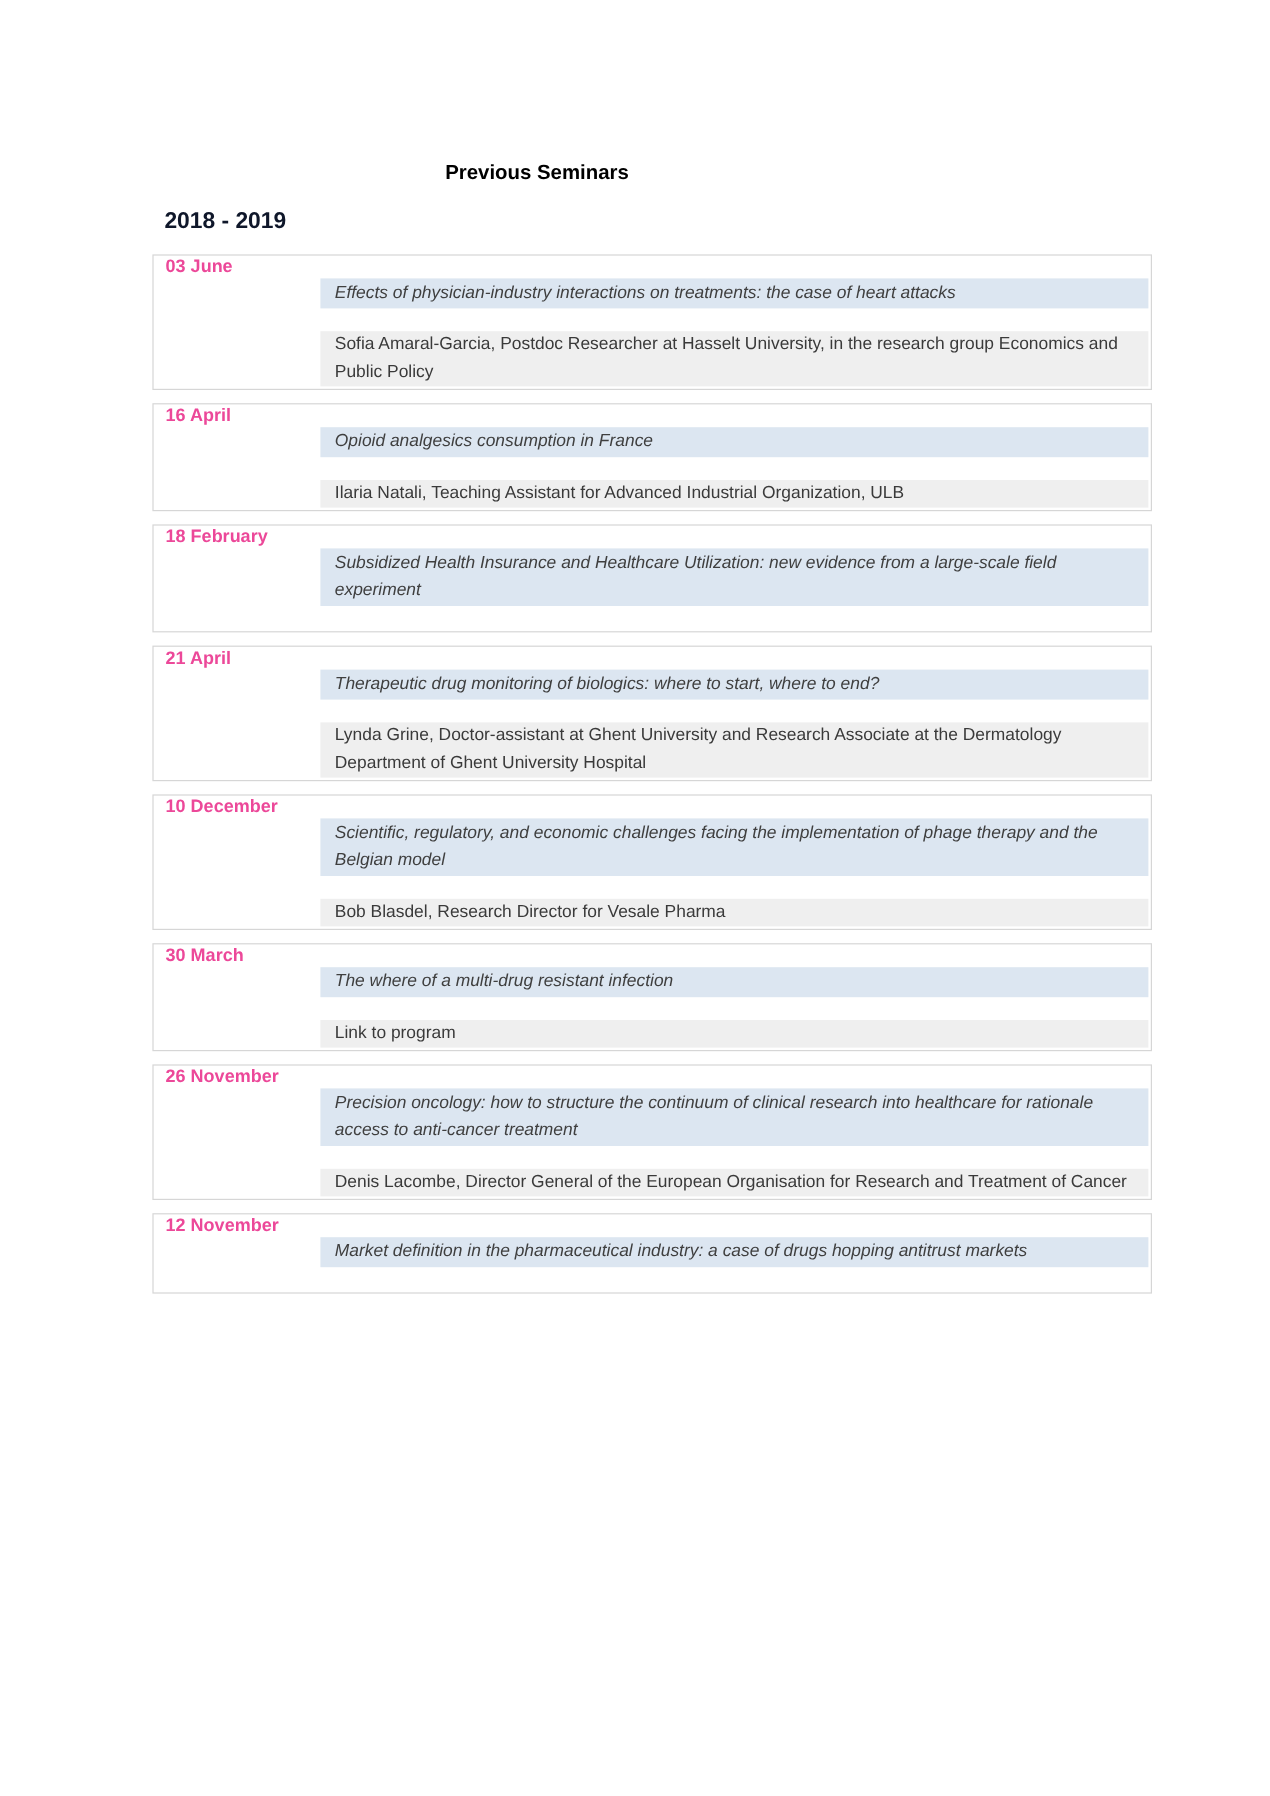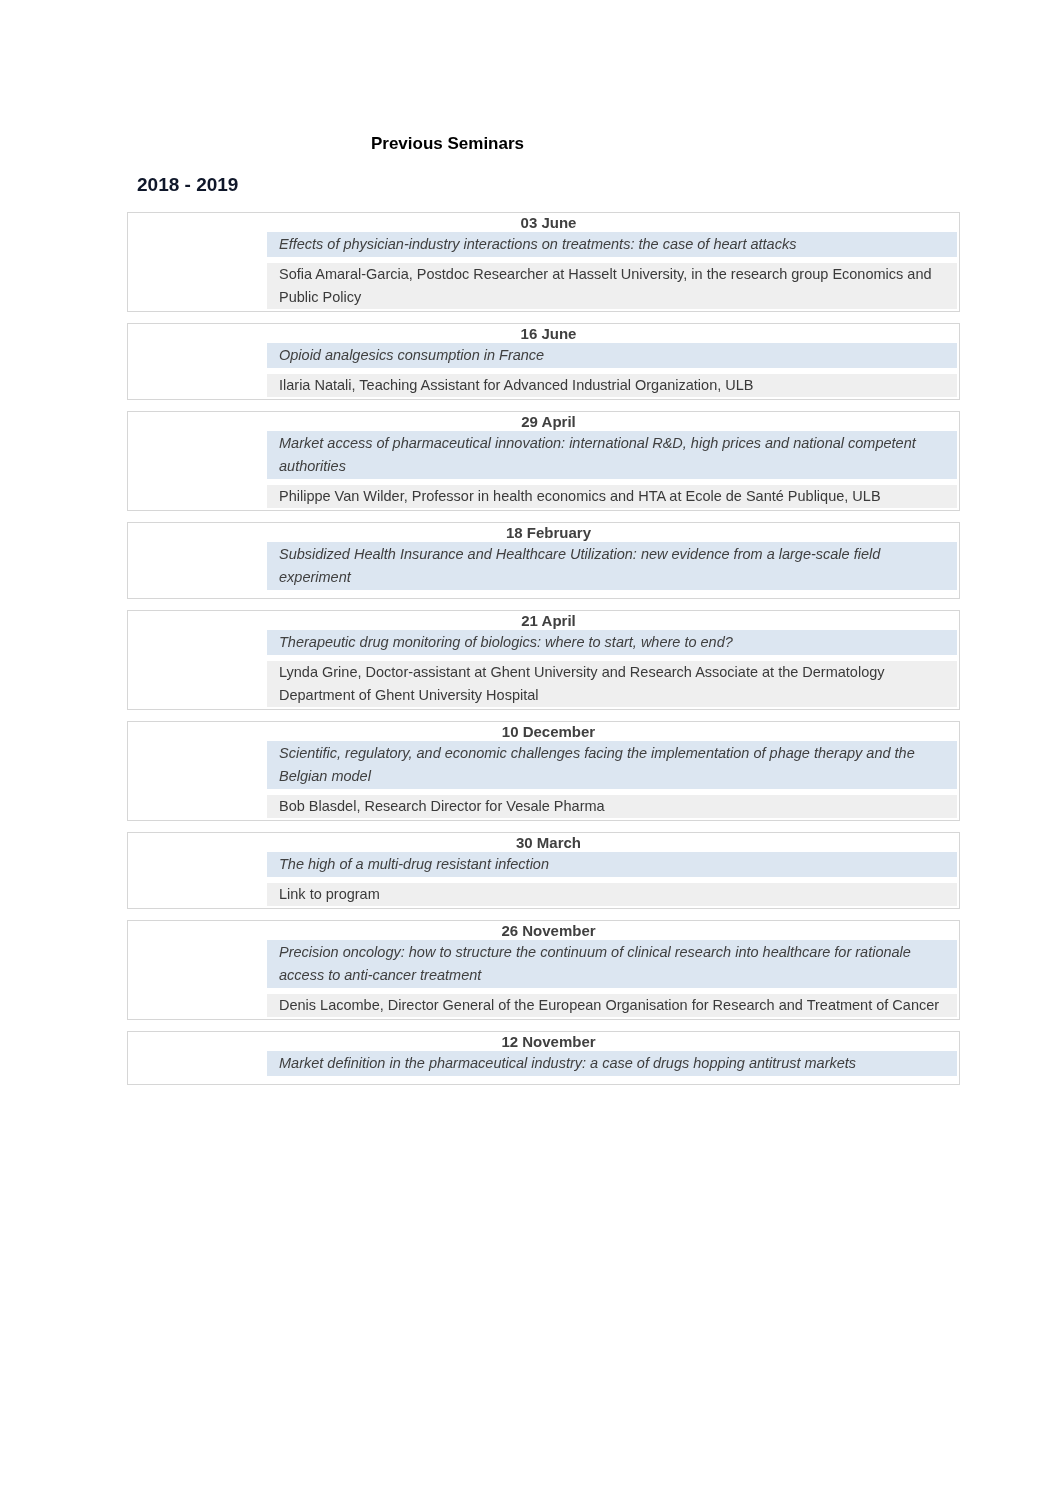--- a/index.html
+++ b/index.html
@@ -45,28 +45,27 @@
   .seminar-block {
     border: 1px solid var(--block-border, #d6d6d6);
     margin-bottom: 11px;
     padding-bottom: 2px;
     background: #ffffff;
   }
   .seminar-date {
     font-size: 15px;
     line-height: 15px;
     font-weight: bold;
-    color: #404040;
+    color: #ec4899;
     padding: 2px 0 2px 10px;
-    text-align: center;
   }
   .seminar-title {
     margin-left: 139px;
     margin-right: 2px;
-    margin-bottom: 6px;
+    margin-bottom: 19px;
     background: var(--title-row-bg, #dce6f1);
     font-style: italic;
     font-size: 14.5px;
     line-height: 23px;
     color: #3f3f3f;
     padding: 1px 14px 1px 12px;
   }
   .seminar-speaker {
     margin-left: 139px;
     margin-right: 2px;
@@ -87,51 +86,46 @@
     <h2 class="season-heading">2018 - 2019</h2>
 
     <div id="seminar-list">
   <div class="seminar-block">
     <div class="seminar-date">03 June</div>
     <div class="seminar-title">Effects of physician-industry interactions on treatments: the case of heart attacks</div>
     <div class="seminar-speaker">Sofia Amaral-Garcia, Postdoc Researcher at Hasselt University, in the research group Economics and Public Policy</div>
   </div>
 
   <div class="seminar-block">
-    <div class="seminar-date">16 June</div>
+    <div class="seminar-date">16 April</div>
     <div class="seminar-title">Opioid analgesics consumption in France</div>
     <div class="seminar-speaker">Ilaria Natali, Teaching Assistant for Advanced Industrial Organization, ULB</div>
   </div>
 
-  <div class="seminar-block">
-    <div class="seminar-date">29 April</div>
-    <div class="seminar-title">Market access of pharmaceutical innovation: international R&amp;D, high prices and national competent authorities</div>
-    <div class="seminar-speaker">Philippe Van Wilder, Professor in health economics and HTA at Ecole de Santé Publique, ULB</div>
-  </div>
 
   <div class="seminar-block">
     <div class="seminar-date">18 February</div>
     <div class="seminar-title">Subsidized Health Insurance and Healthcare Utilization: new evidence from a large-scale field experiment</div>
   </div>
 
   <div class="seminar-block">
     <div class="seminar-date">21 April</div>
     <div class="seminar-title">Therapeutic drug monitoring of biologics: where to start, where to end?</div>
     <div class="seminar-speaker">Lynda Grine, Doctor-assistant at Ghent University and Research Associate at the Dermatology Department of Ghent University Hospital</div>
   </div>
 
   <div class="seminar-block">
     <div class="seminar-date">10 December</div>
     <div class="seminar-title">Scientific, regulatory, and economic challenges facing the implementation of phage therapy and the Belgian model</div>
     <div class="seminar-speaker">Bob Blasdel, Research Director for Vesale Pharma</div>
   </div>
 
   <div class="seminar-block">
     <div class="seminar-date">30 March</div>
-    <div class="seminar-title">The high of a multi-drug resistant infection</div>
+    <div class="seminar-title">The where of a multi-drug resistant infection</div>
     <div class="seminar-speaker">Link to program</div>
   </div>
 
   <div class="seminar-block">
     <div class="seminar-date">26 November</div>
     <div class="seminar-title">Precision oncology: how to structure the continuum of clinical research into healthcare for rationale access to anti-cancer treatment</div>
     <div class="seminar-speaker">Denis Lacombe, Director General of the European Organisation for Research and Treatment of Cancer</div>
   </div>
 
   <div class="seminar-block">

